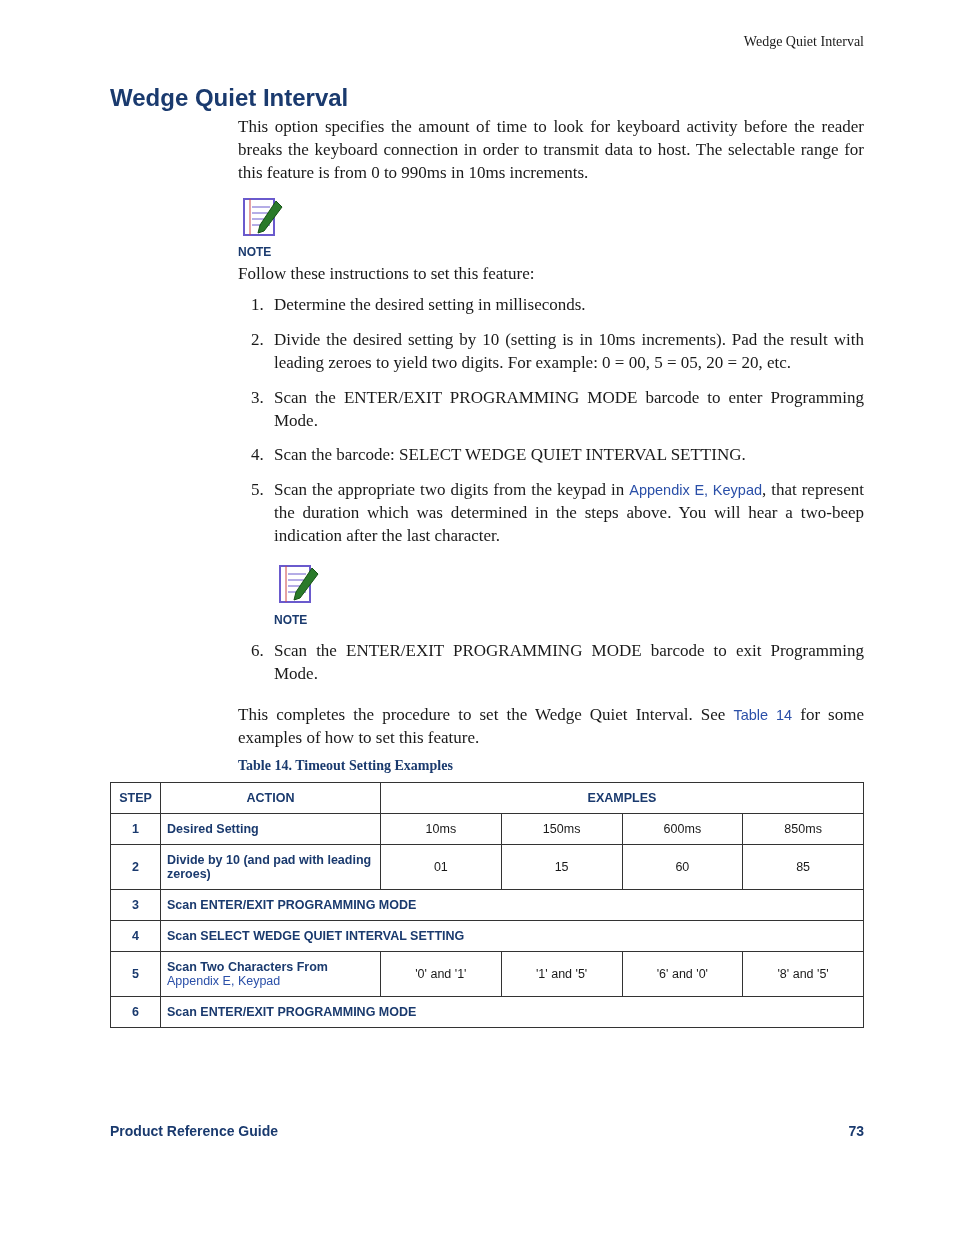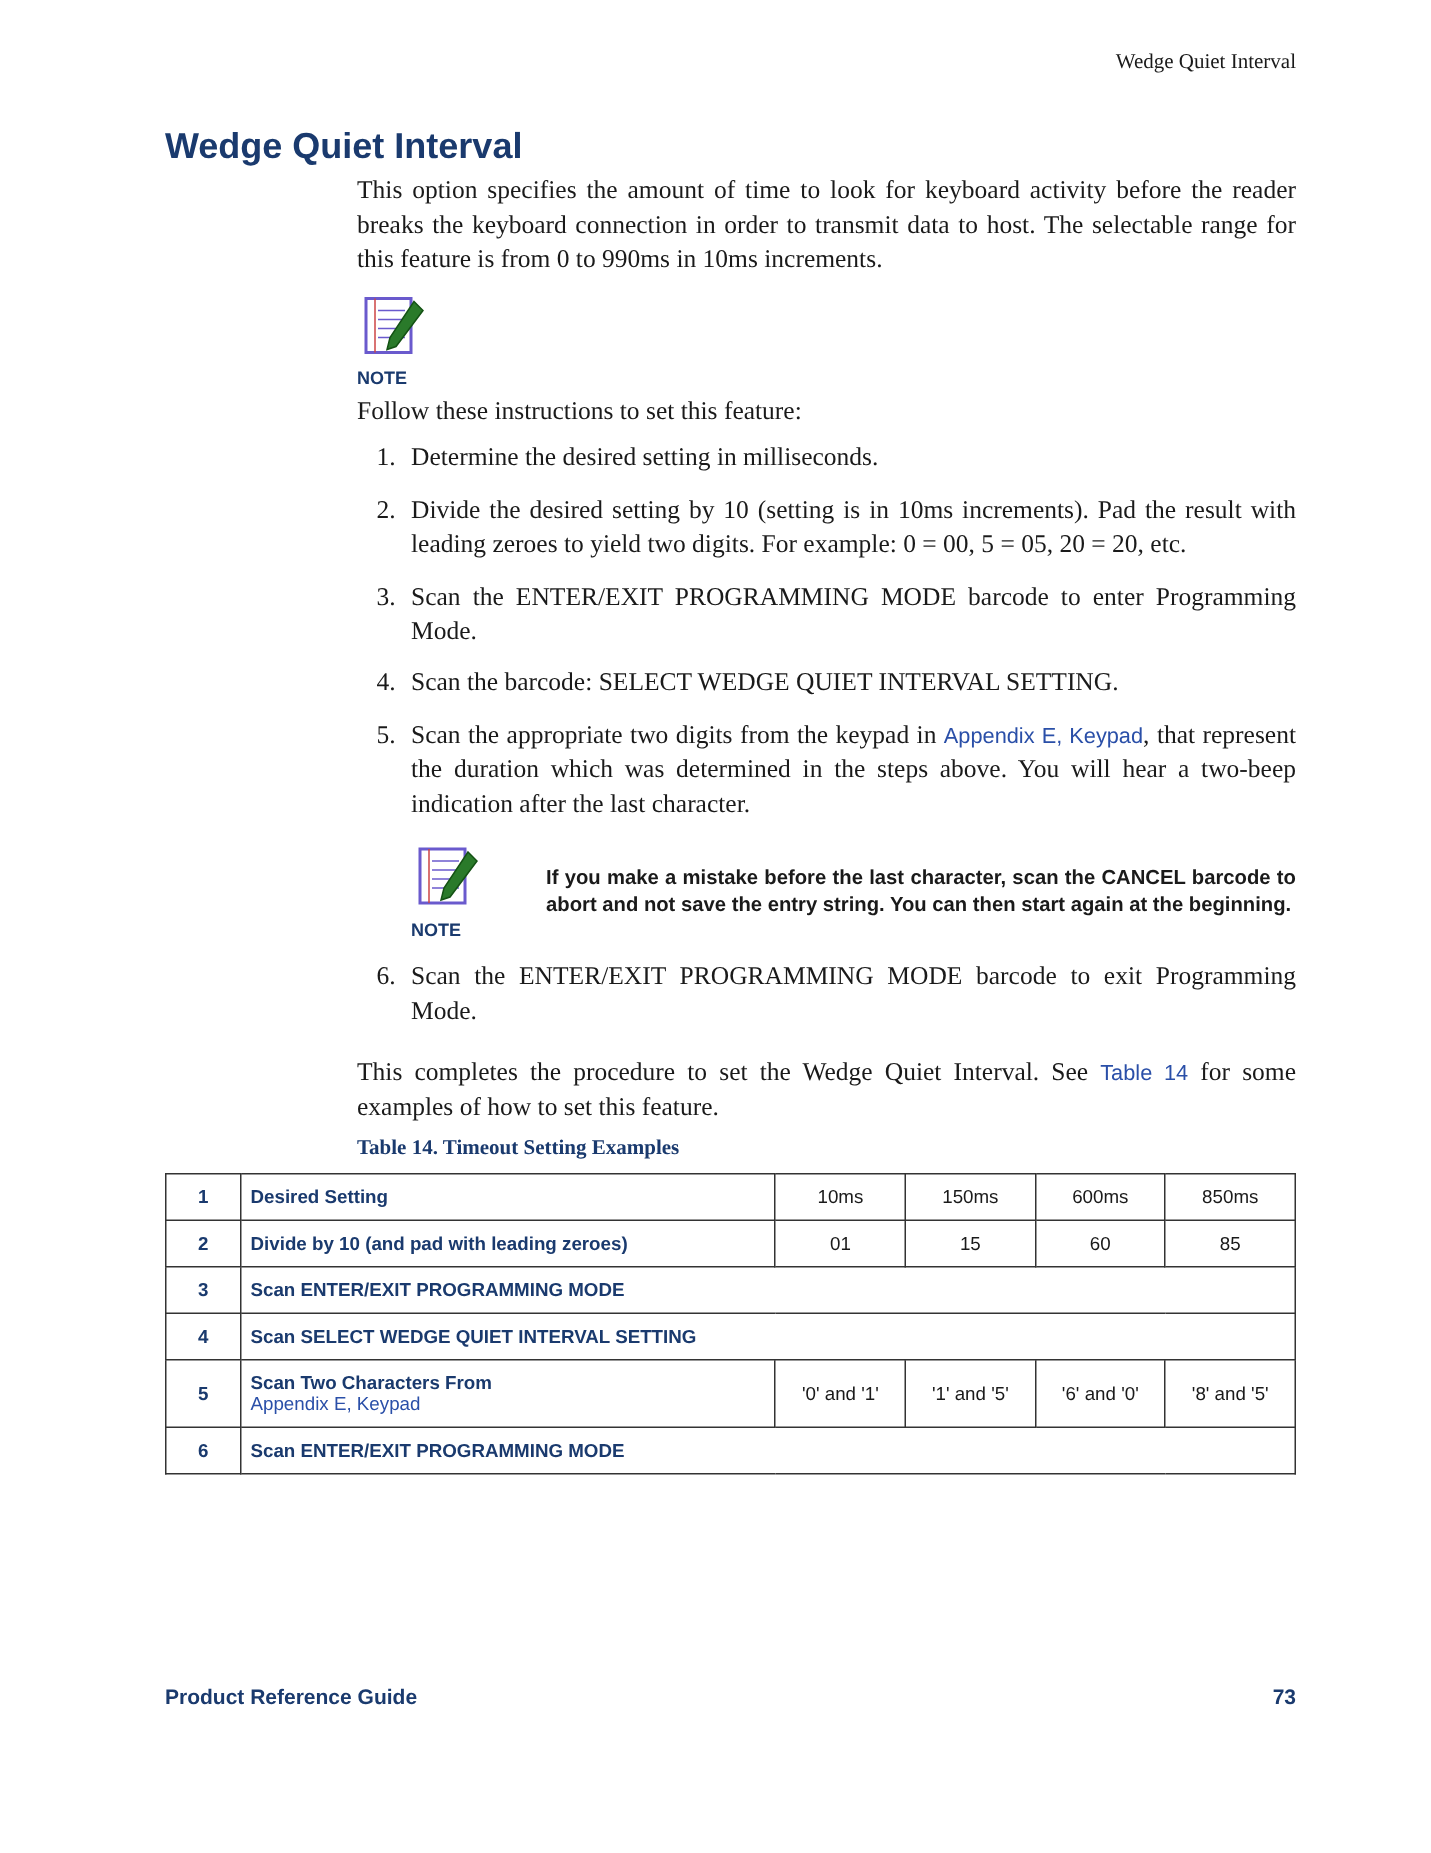--- a/index.html
+++ b/index.html
@@ -167,35 +167,39 @@
               <rect x="6" y="6" width="30" height="36" fill="#fff" stroke="#6a5acd" stroke-width="2"></rect>
               <line x1="12" y1="6" x2="12" y2="42" stroke="#c44" stroke-width="1"></line>
               <line x1="14" y1="14" x2="32" y2="14" stroke="#6a5acd" stroke-width="1"></line>
               <line x1="14" y1="20" x2="32" y2="20" stroke="#6a5acd" stroke-width="1"></line>
               <line x1="14" y1="26" x2="32" y2="26" stroke="#6a5acd" stroke-width="1"></line>
               <line x1="14" y1="32" x2="32" y2="32" stroke="#6a5acd" stroke-width="1"></line>
               <polygon points="38,8 44,14 26,38 20,40 22,32" fill="#2a7a2a" stroke="#145214"></polygon>
             </svg>
             <div class="note-label">NOTE</div>
           </div>
-          <div class="note-text">If you make a mistake before the last character, scan the CANCEL barcode to abort and not save the entry string. You can then start again at the beginning.</div>
         </div>
       </li>
       <li>Scan the ENTER/EXIT PROGRAMMING MODE barcode to exit Programming Mode.</li>
     </ol>
 
     <p class="body" style="margin-top:18px;">
       <span>This completes the procedure to set the Wedge Quiet Interval. See </span><a class="link">Table 14</a><span> for some examples of how to set this feature.</span>
     </p>
 
     <div class="table-title">Table 14. Timeout Setting Examples</div>
   </div>
 
   <table class="examples">
     <tbody>
+        <tr>
+      <th class="step-col">STEP</th>
+      <th style="width:220px;">ACTION</th>
+      <th colspan="4">EXAMPLES</th>
+    </tr>
     <tr>
       <td class="step-col">1</td>
       <td class="action-col">Desired Setting</td>
       <td class="ex-cell">10ms</td>
       <td class="ex-cell">150ms</td>
       <td class="ex-cell">600ms</td>
       <td class="ex-cell">850ms</td>
     </tr>
     <tr>
       <td class="step-col">2</td>

